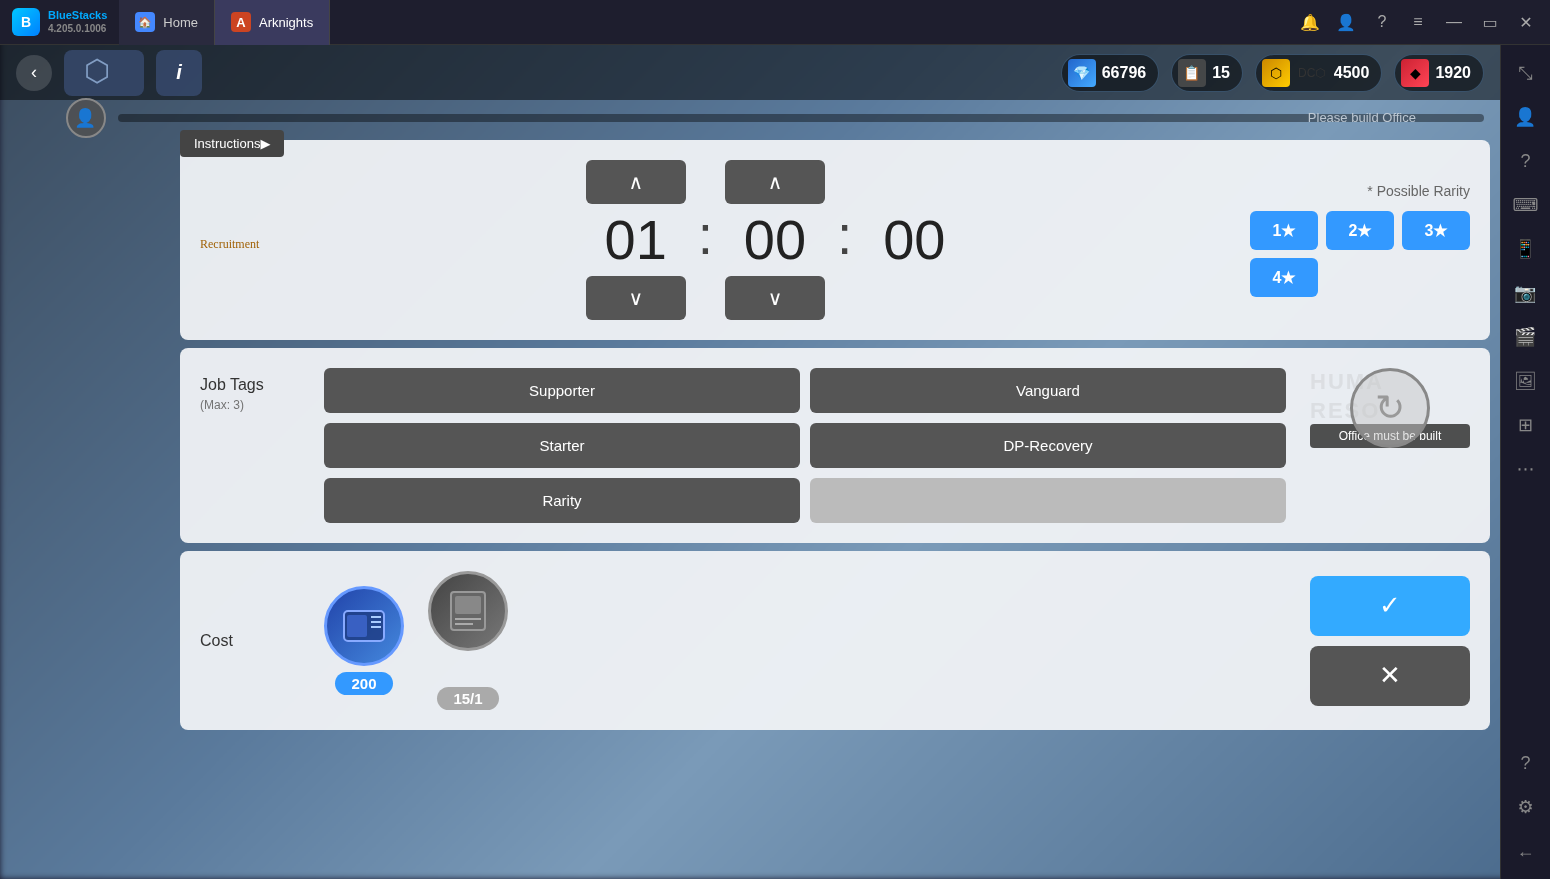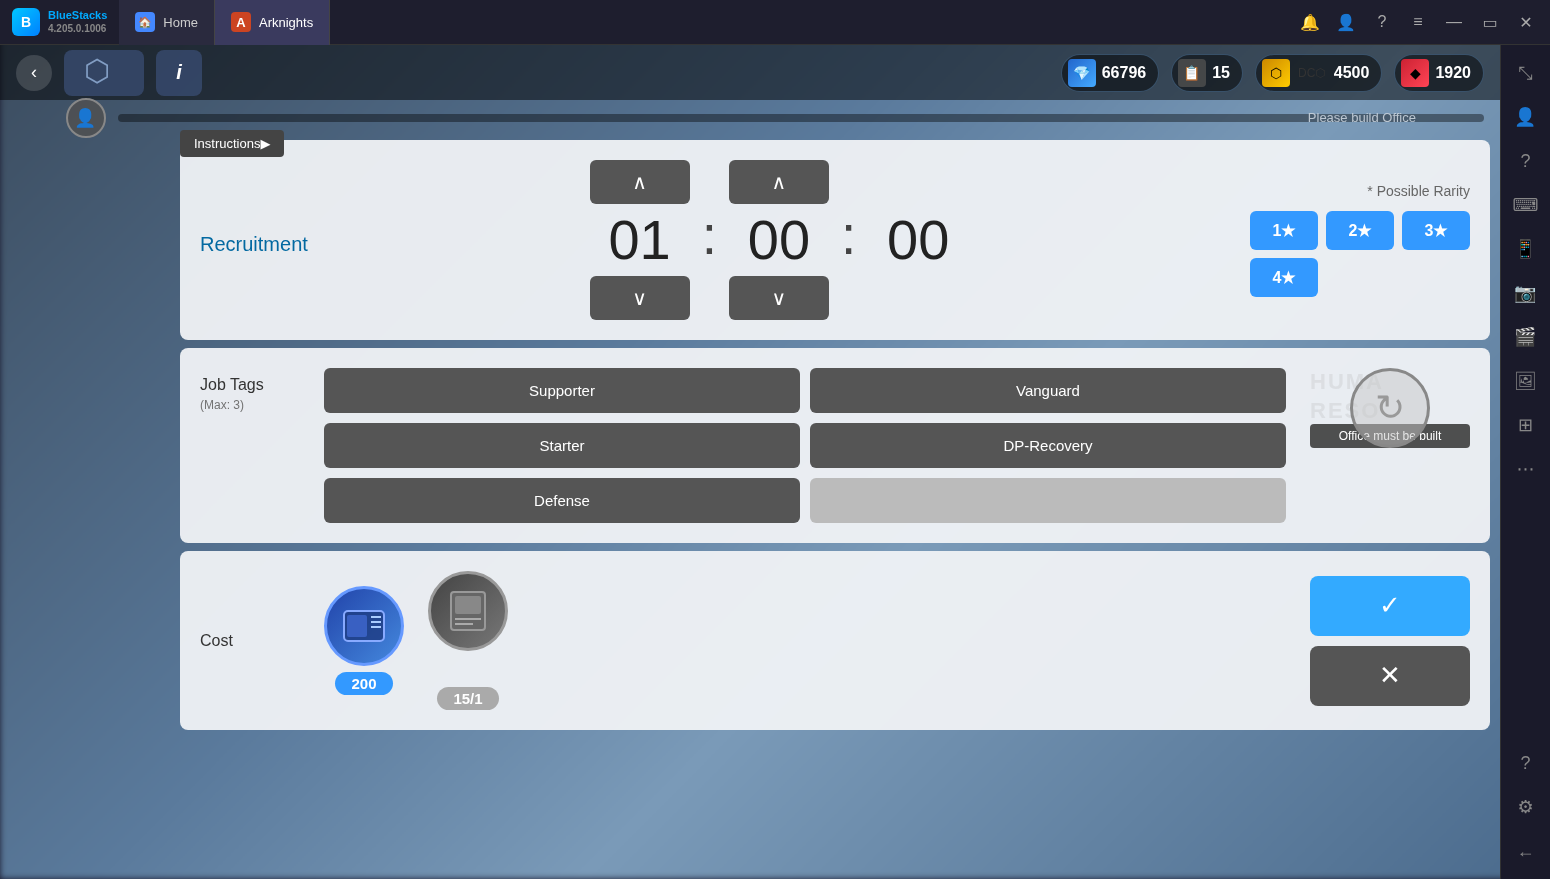--- a/index.html
+++ b/index.html
@@ -297,24 +297,25 @@
       background: rgba(240,242,245,0.95);
       border-radius: 8px;
       padding: 20px;
       display: flex;
       align-items: center;
       gap: 24px;
       position: relative;
       min-height: 200px;
     }
     .recruitment-label {
-      font-size: 20px;
-      color: #0369a1;
+      font-size: 12px;
+      color: #a16207;
       font-weight: 500;
       min-width: 100px;
+      font-family: Liberation Serif, serif;
     }
     .timer-arrow-btn {
       width: 100px;
       height: 44px;
       background: #555;
       border-radius: 6px;
       display: flex;
       align-items: center;
       justify-content: center;
       cursor: pointer;
@@ -703,21 +704,21 @@
     <div class="label-group">
       <span class="jobtags-label">Job Tags</span>
       <span class="jobtags-sublabel">(Max: 3)</span>
     </div>
 
     <div class="tags-grid">
       <div class="tag-btn">Supporter</div>
       <div class="tag-btn">Vanguard</div>
       <div class="tag-btn">Starter</div>
       <div class="tag-btn">DP-Recovery</div>
-      <div class="tag-btn">Defense</div>
+      <div class="tag-btn">Rarity</div>
       <div class="tag-btn disabled"></div>
     </div>
 
     <div class="hr-icon-area" style="position:relative;">
       <div class="hr-bg-text" style="position:absolute;top:0;left:0;font-size:22px;font-weight:bold;color:rgba(180,180,180,0.25);line-height:1.3;">HUMA<br>RESO</div>
       <div class="hr-icon" style="position:relative;z-index:2;"></div>
       <div class="office-must-built" style="margin-top:8px;background:rgba(50,50,50,0.85);color:white;font-size:12px;padding:5px 8px;border-radius:4px;text-align:center;">Office must be built</div>
     </div>
   </div>
 

